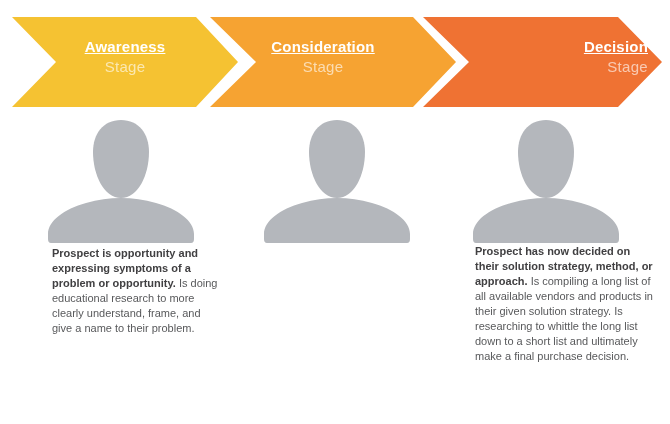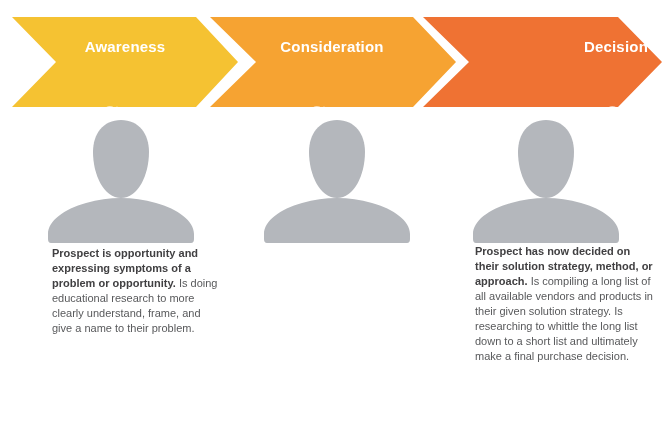--- a/index.html
+++ b/index.html
@@ -20,31 +20,31 @@
     top:37px;
     text-align:center;
     color:var(--stage_label);
   }
   .stage-title .name{
     display:block;
     font-weight:bold;
     font-size:15px;
     line-height:20px;
     letter-spacing:.2px;
+    text-decoration:underline;
   }
   .stage-title .sub{
     display:block;
     font-size:15px;
     line-height:20px;
     color:rgba(255,255,255,0.62);
     letter-spacing:.3px;
-    margin-top:44px;
   }
   .t1{left:25px;}
-  .t2{left:232px;text-align:center;}
+  .t2{left:223px;text-align:center;}
   .t3{left:448px;text-align:right;}
   .silhouette{position:absolute;width:150px;height:126px;}
   .silhouette path{fill:var(--silhouette);}
   .s1{left:46px;top:118px;}
   .s2{left:262px;top:118px;}
   .s3{left:471px;top:118px;}
   .desc{
     position:absolute;
     margin:0;
     font-size:11px;

